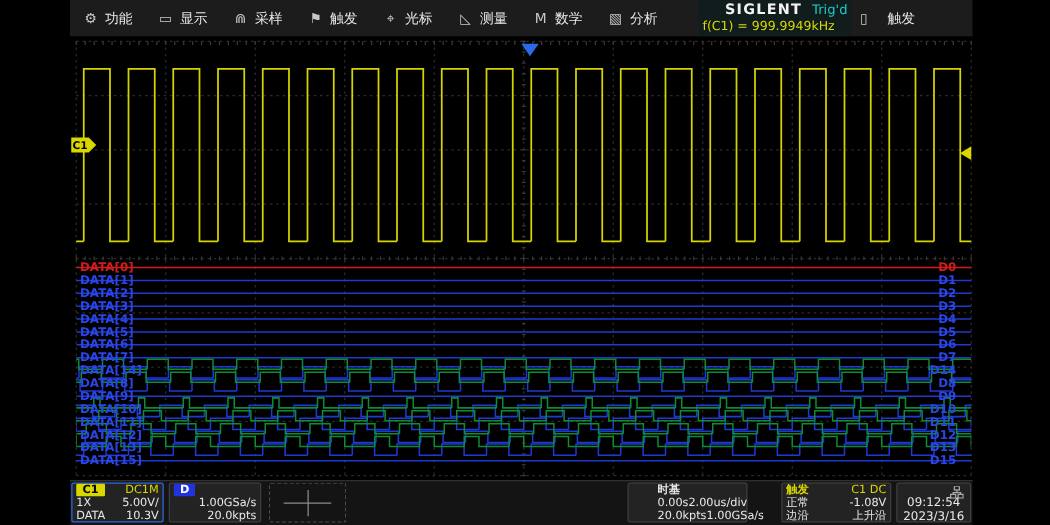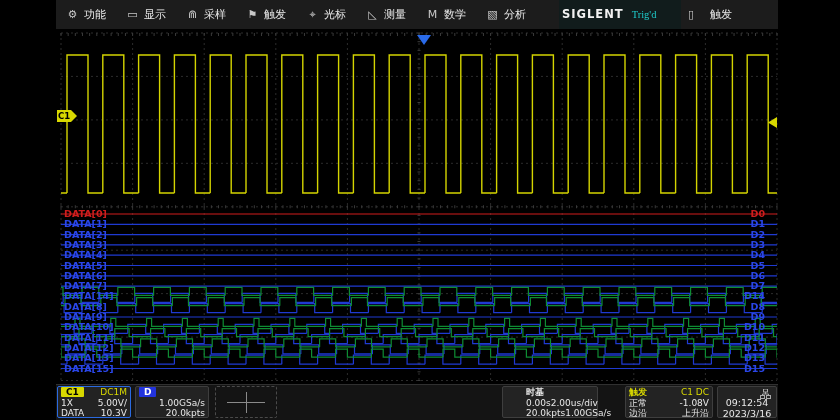--- a/index.html
+++ b/index.html
@@ -6,23 +6,23 @@
     font-family:"DejaVu Sans","Liberation Sans",sans-serif;}
   .screen{position:absolute;left:56px;top:0;width:722px;height:420px;background:#000;}
   
   .menubar{position:absolute;left:0;top:0;width:722px;height:29px;background:#1c1c1c;
     display:flex;align-items:center;}
   .menu-item{display:flex;align-items:center;gap:5px;color:#e8e8e8;font-size:11px;
     padding:0 10px;height:100%;cursor:default;white-space:nowrap;}
   .menu-item .mi{color:#c8c8c8;font-size:11px;width:13px;text-align:center;}
   .brand-block{position:absolute;left:503px;top:0;height:29px;width:116px;background:#111c1c;
     display:flex;flex-direction:column;justify-content:center;padding:0 3px;}
-  .brand-line{display:flex;align-items:baseline;gap:8px;line-height:13px;}
+  .brand-line{display:flex;align-items:baseline;gap:8px;line-height:13px;justify-content:flex-end;}
   .brand{color:#f2f2f2;font-weight:bold;font-size:11.5px;letter-spacing:1px;}
-  .trigd{color:#1ec9c9;font-size:10.5px;font-family:Liberation Serif, serif;}
+  .trigd{color:#1ec9c9;font-size:10.5px;}
   .freq{color:#d8d800;font-size:10px;line-height:13px;white-space:nowrap;}
   .util-block{position:absolute;left:632px;top:0;height:29px;display:flex;align-items:center;gap:16px;}
   .util-block .mi{color:#c8c8c8;font-size:11px;}
   .util-block .lbl{color:#e8e8e8;font-size:11px;}
   
   .bottombar{position:absolute;left:0;top:384px;width:722px;height:36px;background:#141414;
     border-top:1px solid #303030;font-size:9px;color:#e8e8e8;}
   .dbox{position:absolute;top:1px;height:32px;background:#232323;border:1px solid #3e3e3e;
     border-radius:2px;padding:0 3px;box-sizing:border-box;}
   .row{display:flex;justify-content:space-between;align-items:center;height:10.5px;line-height:10.5px;}
@@ -78,20 +78,21 @@
     </div>
     <div class="menu-item">
       <span class="mi">▧</span>
       <span>分析</span>
     </div>
     <div class="brand-block">
       <div class="brand-line">
         <span class="brand">SIGLENT</span>
         <span class="trigd">Trig'd</span>
       </div>
+      <div class="freq">f(C1) = 999.9949kHz</div>
     </div>
     <div class="util-block">
       <span class="mi">▯</span>
       <span class="lbl menu-item" style="padding:0">触发</span>
     </div>
   </div>
 
   <svg id="plot" style="position:absolute;left:5px;top:29px;overflow:visible" width="716" height="355">
       <defs>
         <clipPath id="plotclip">

